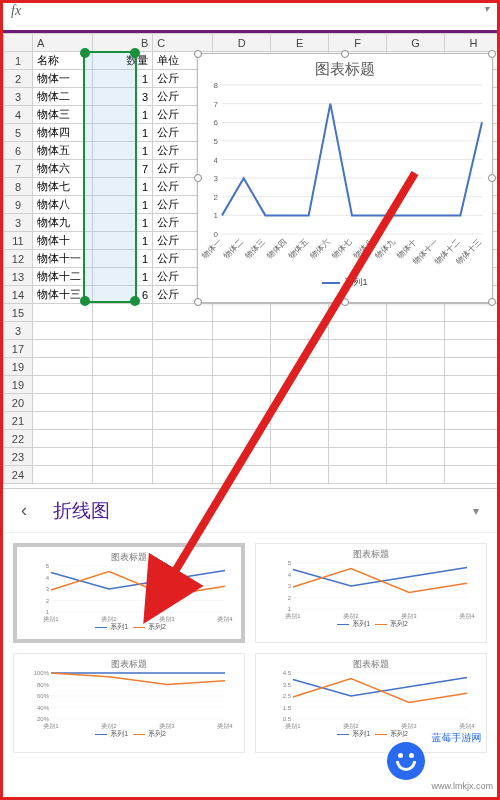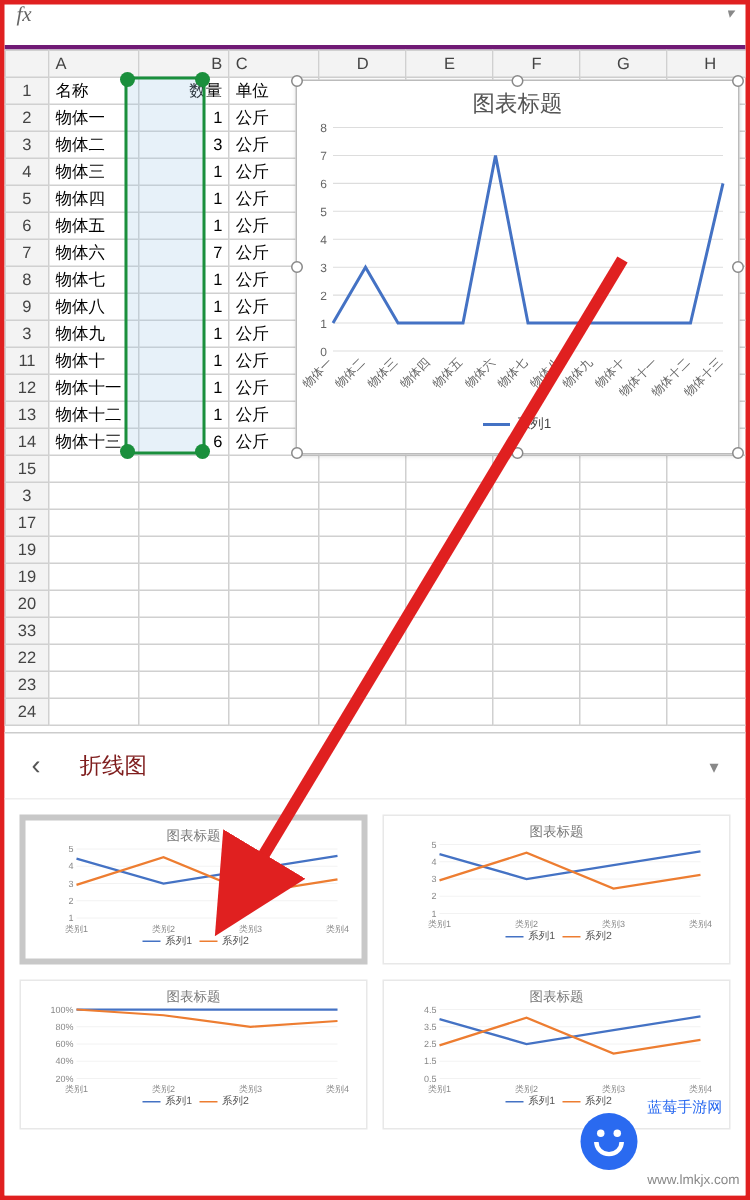--- a/index.html
+++ b/index.html
@@ -121,22 +121,22 @@
     padding: 0 6px;
   }
   .panel-header .back {
     width: 30px;
     text-align: center;
     font-size: 18px;
     color: #555;
   }
   .panel-header .title {
     flex: 1;
-    font-size: 15px;
-    color: #7f1d1d;
+    font-size: 19px;
+    color: #4c1d95;
     padding-left: 14px;
   }
   .panel-header .chev2 {
     width: 30px;
     text-align: center;
     font-size: 12px;
     color: #888;
   }
   .thumbs {
     display: grid;
@@ -444,21 +444,21 @@
         <td class="colA"></td>
         <td class="colB"></td>
         <td class="colC"></td>
         <td class="colD"></td>
         <td class="colE"></td>
         <td class="colF"></td>
         <td class="colG"></td>
         <td class="colH"></td>
       </tr>
       <tr>
-        <th class="rowhdr">33</th>
+        <th class="rowhdr">21</th>
         <td class="colA"></td>
         <td class="colB"></td>
         <td class="colC"></td>
         <td class="colD"></td>
         <td class="colE"></td>
         <td class="colF"></td>
         <td class="colG"></td>
         <td class="colH"></td>
       </tr>
       <tr>

